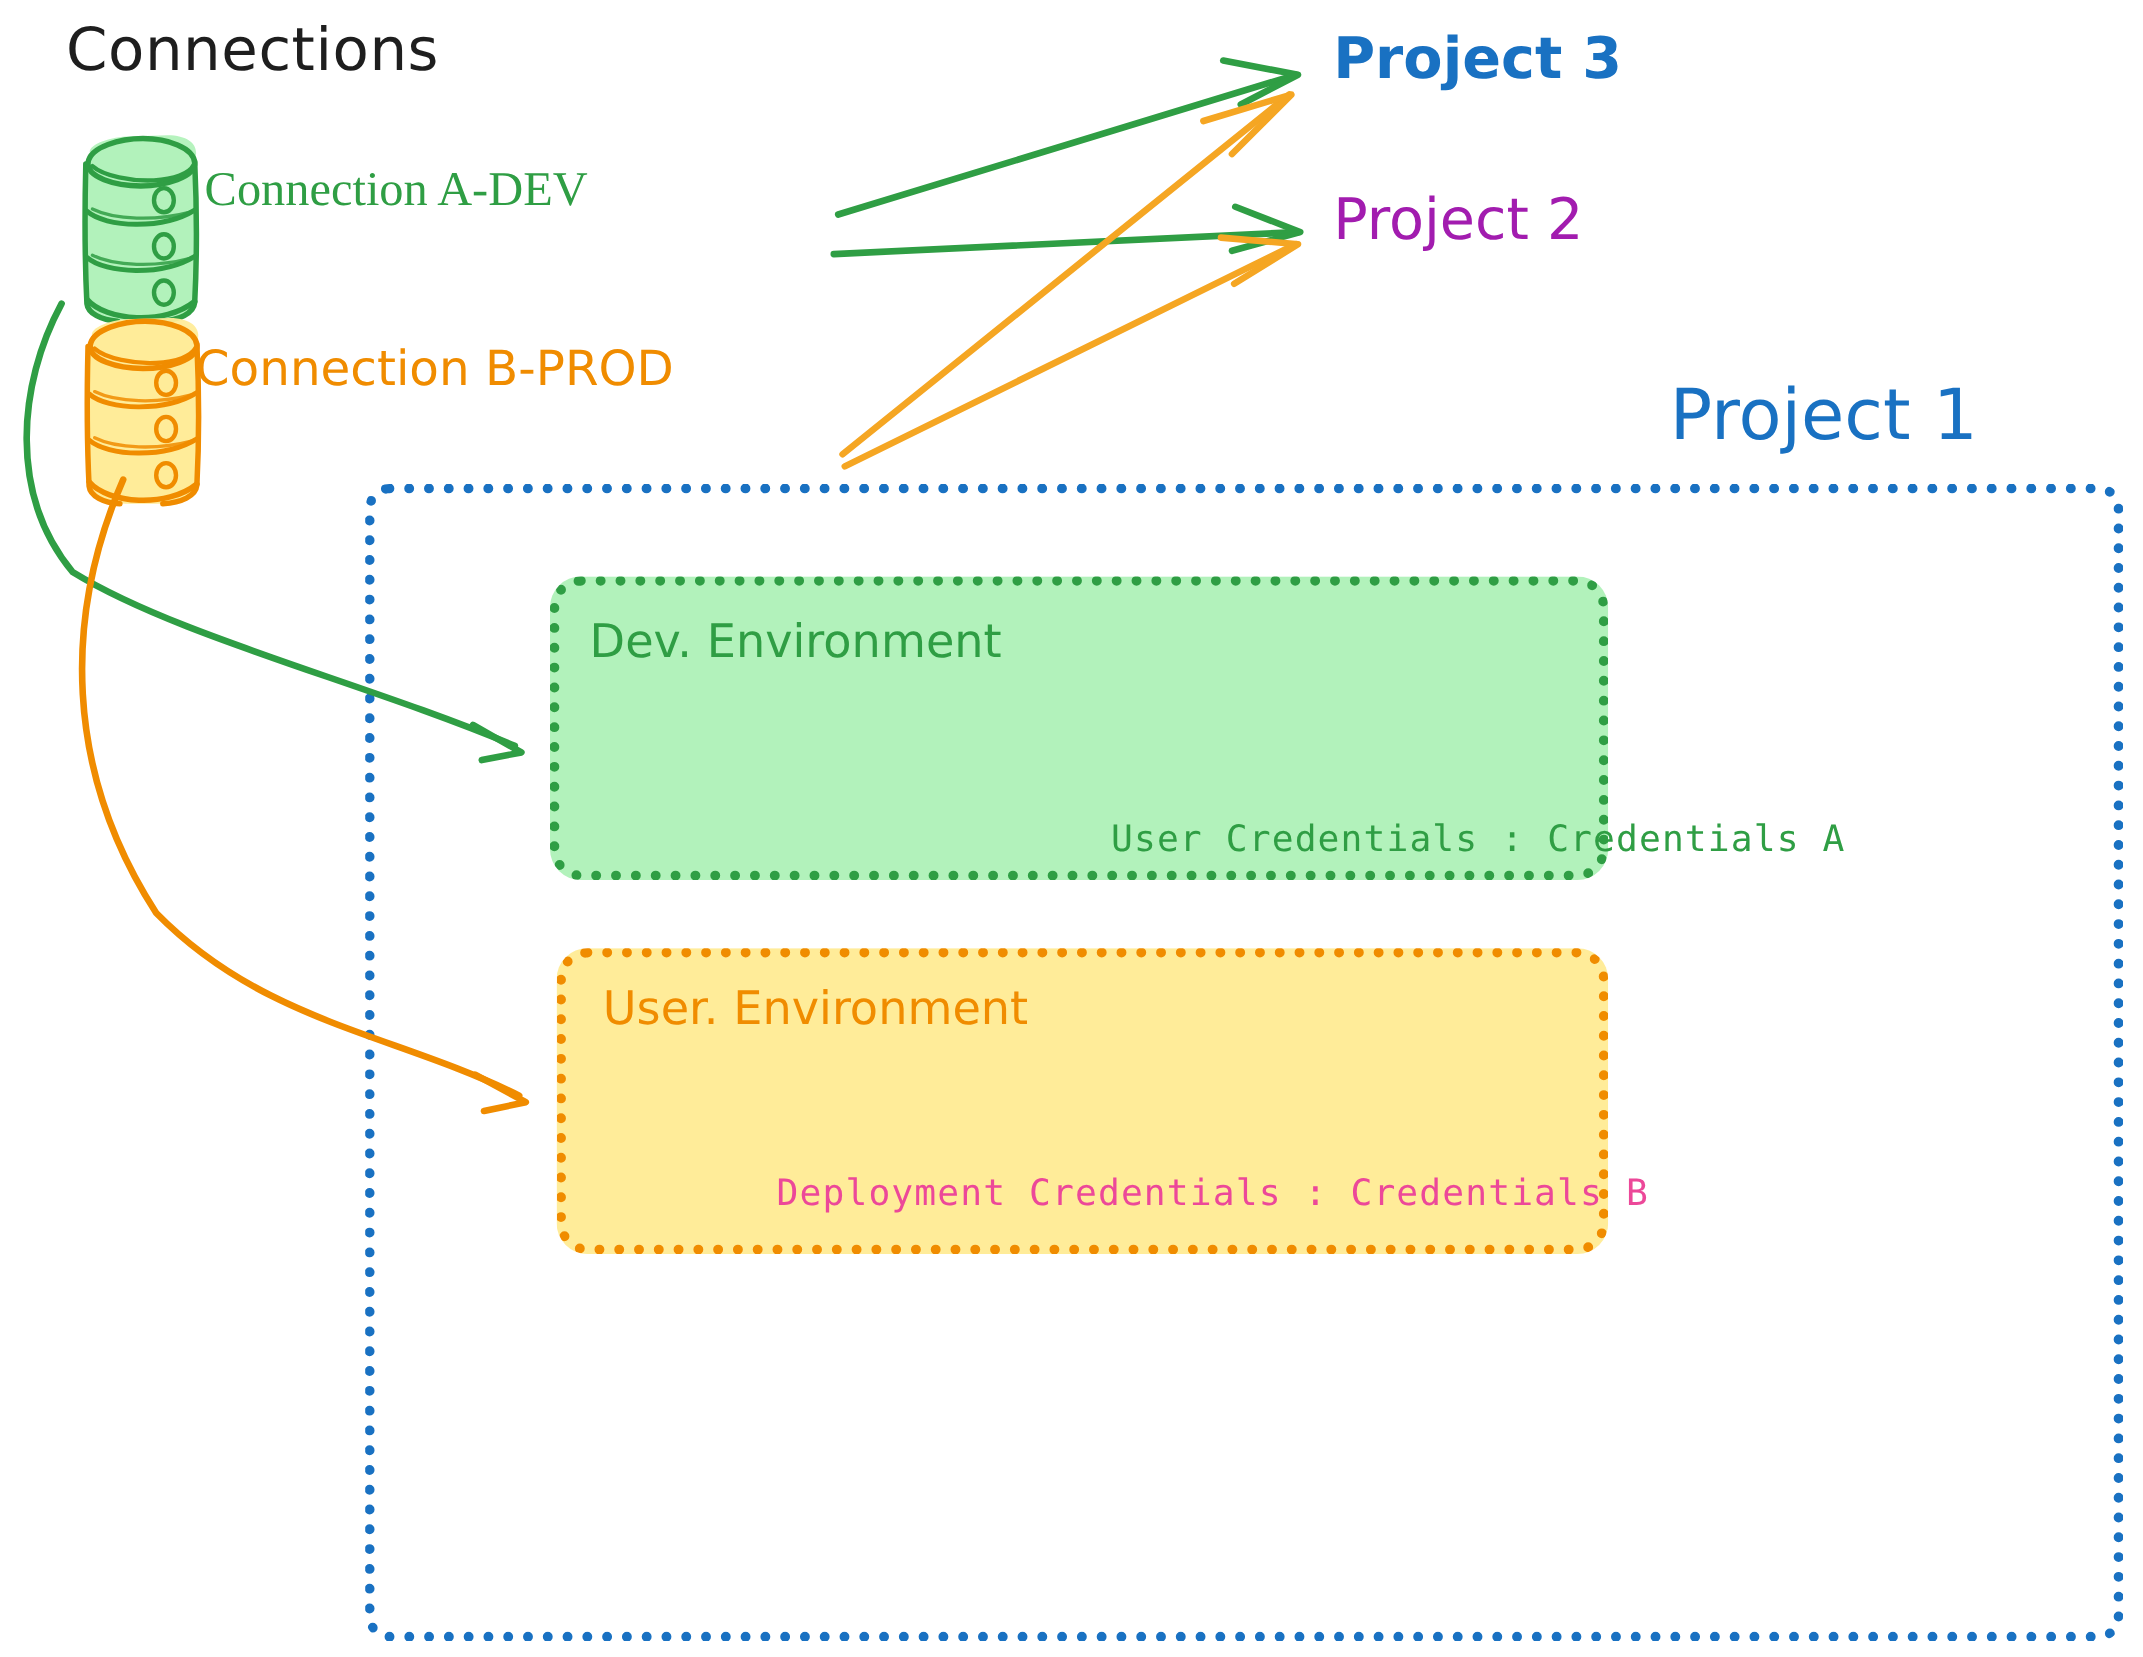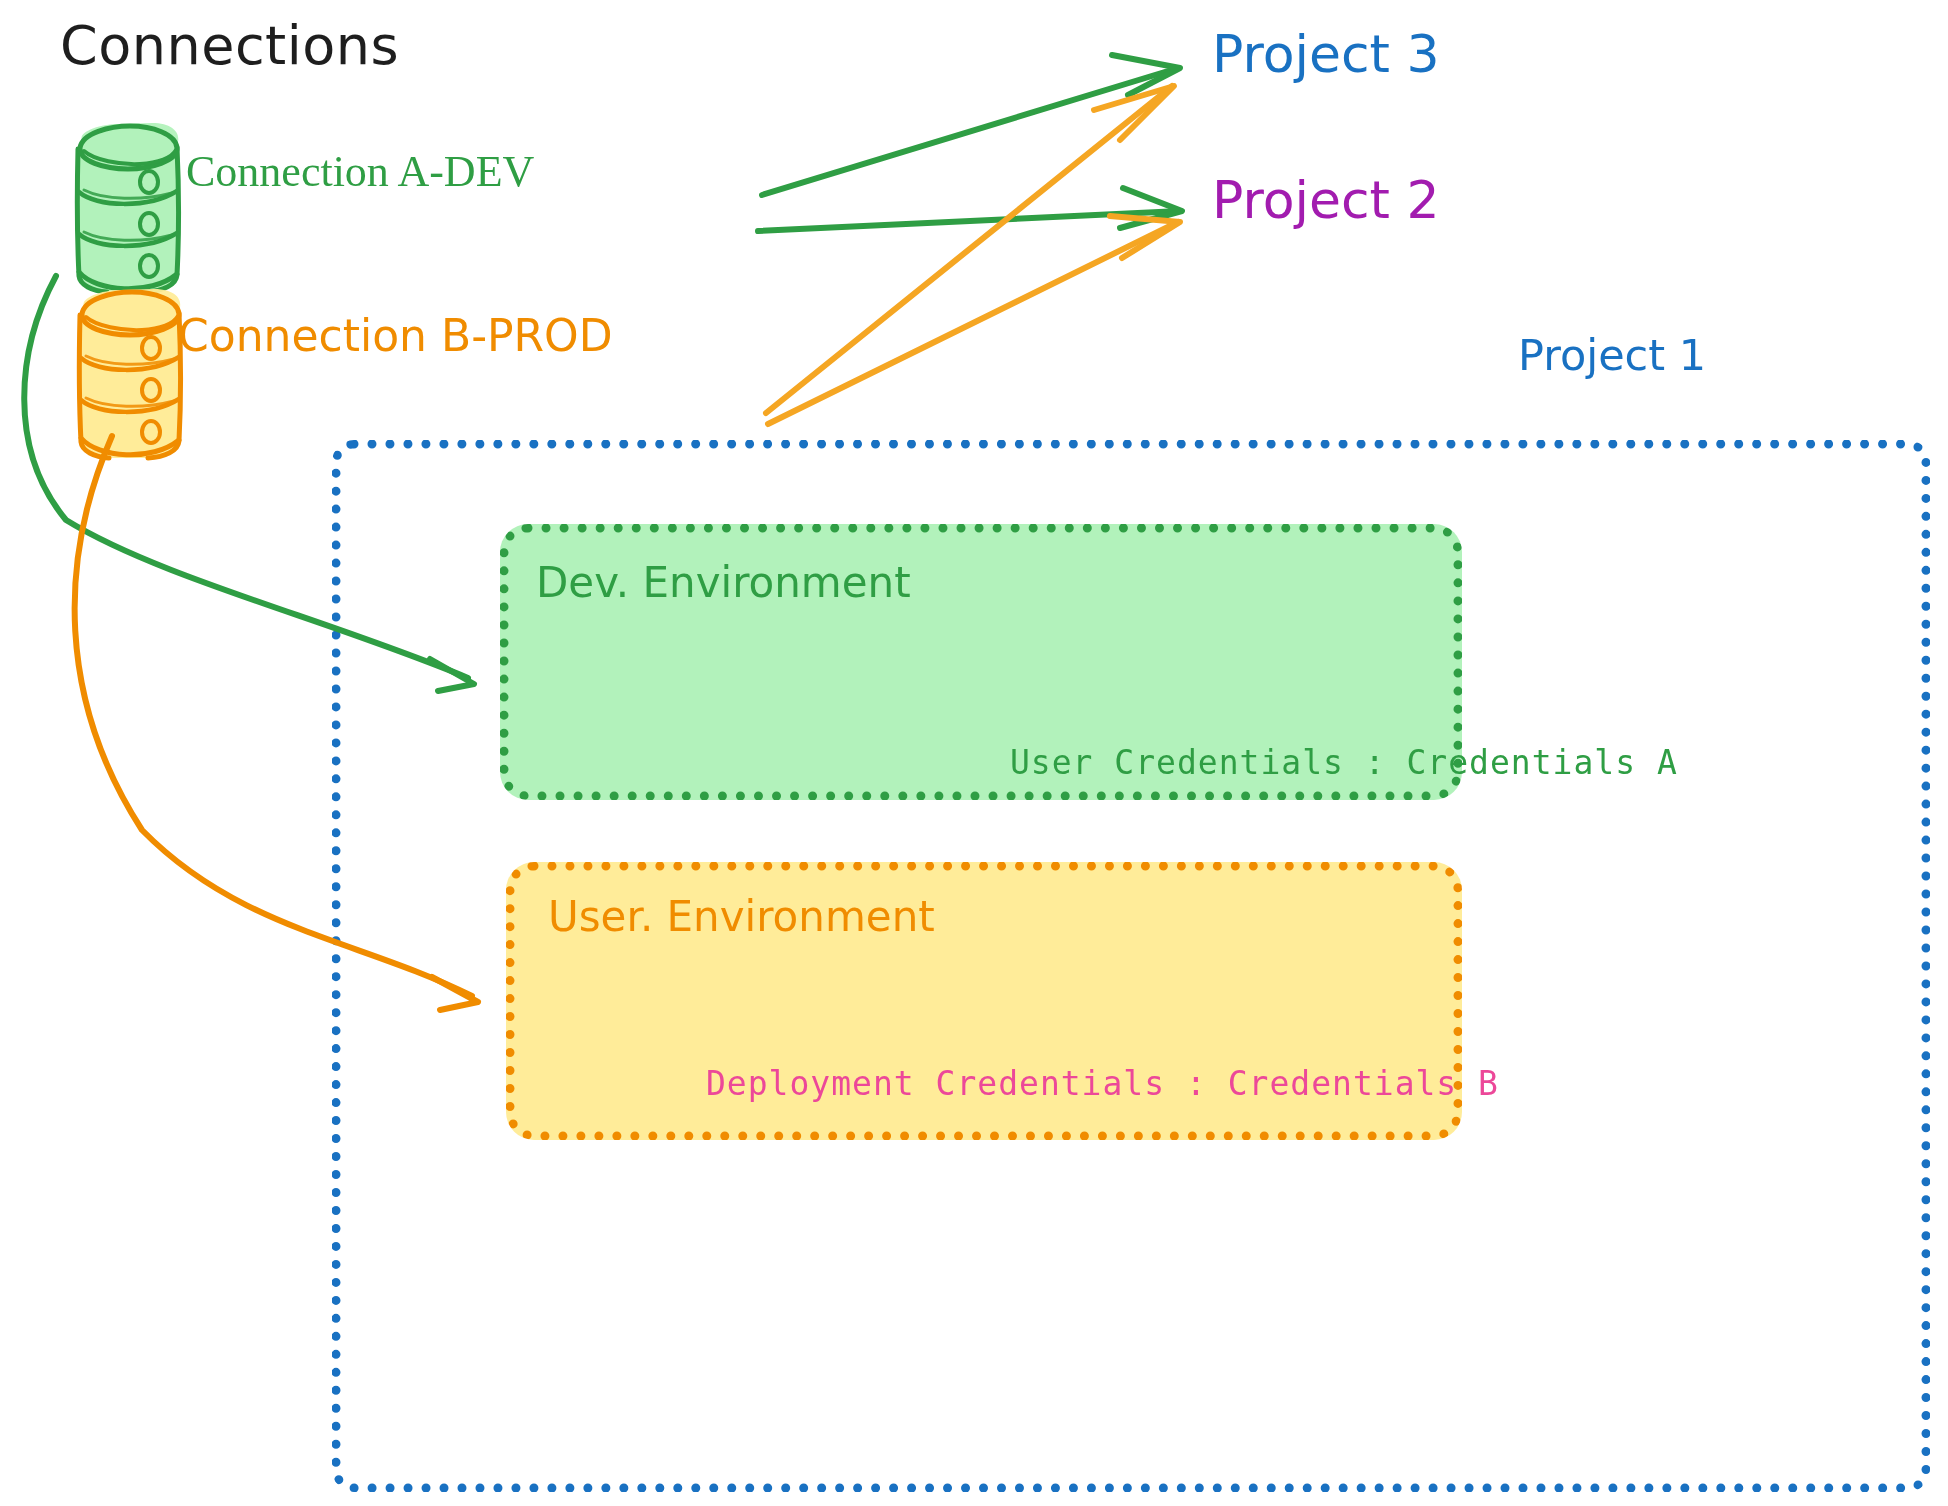--- a/index.html
+++ b/index.html
@@ -59,31 +59,32 @@
     left: 178px;
     top: 312px;
     font-size: 44px;
     color: #f08c00;
   }
   #label-project-3 {
     left: 1212px;
     top: 26px;
     font-size: 52px;
     color: #1971c2;
+    font-weight: bold;
   }
   #label-project-2 {
     left: 1212px;
     top: 172px;
     font-size: 52px;
     color: #a21caf;
   }
   #label-project-1 {
     left: 1518px;
-    top: 332px;
-    font-size: 43px;
+    top: 343px;
+    font-size: 64px;
     color: #1971c2;
   }
   #label-dev-env {
     left: 536px;
     top: 560px;
     font-size: 42px;
     color: #2f9e44;
   }
   #label-prod-env {
     left: 548px;

